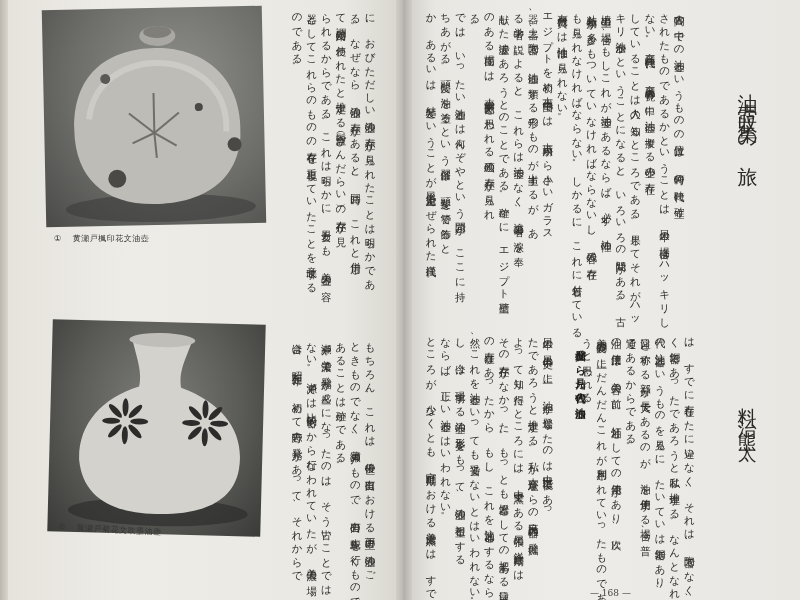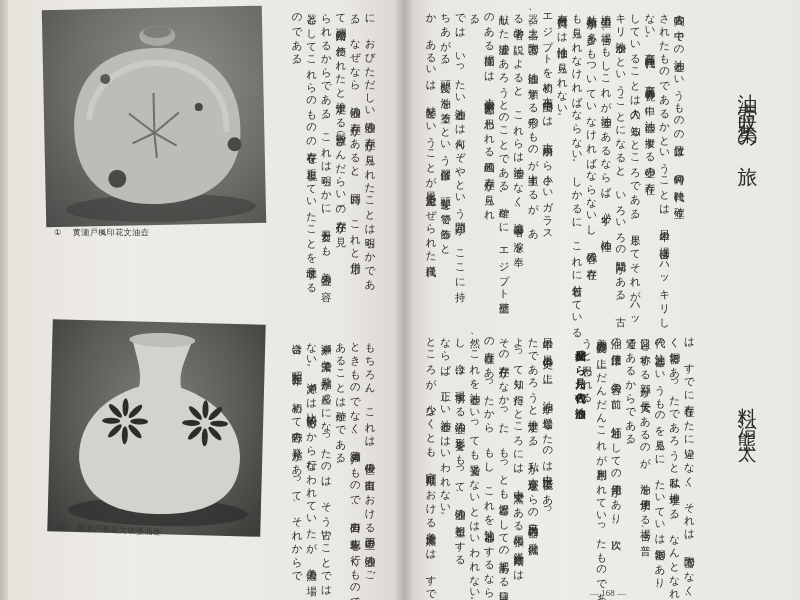--- a/index.html
+++ b/index.html
@@ -30,39 +30,39 @@
     position:absolute; overflow:hidden;
     background:radial-gradient(ellipse at 60% 35%,#8f8f8c 0%,#6d6d6a 55%,#4a4a48 100%);
   }
   .photo1 { left:44px; top:8px; width:220px; height:217px; transform:rotate(-1.2deg); }
   .photo2 { left:50px; top:322px; width:213px; height:212px; transform:rotate(1.5deg);
             background:radial-gradient(ellipse at 50% 40%,#7d7d7a 0%,#5b5b58 55%,#3a3a38 100%); }
   .caption {
     position:absolute; font-size:8px; letter-spacing:0.5px; color:#333;
     font-family:"DejaVu Sans","Liberation Sans",sans-serif;
   }
-  .caption1 { left:54px; top:227px;text-align:right; }
+  .caption1 { left:54px; top:233px;text-align:right; }
   .caption2 { left:58px; top:524px; transform:rotate(3deg); }
   .caption .num { display:inline-block; margin-right:8px; }
   .vcol {
     position:absolute; writing-mode:vertical-rl; text-orientation:upright;
     font-size:10.5px; line-height:14.6px; letter-spacing:1.6px; color:#2e2c2a;
     white-space:nowrap;
   }
   .vtitle {
     position:absolute; writing-mode:vertical-rl; text-orientation:upright;
     font-size:20px; letter-spacing:10px; color:#2a2826;
   }
   .heading {
     position:absolute; writing-mode:vertical-rl; text-orientation:upright;
     font-size:10.5px; font-weight:bold; letter-spacing:1px;
     font-family:"DejaVu Sans","Liberation Sans",sans-serif; color:#1f1e1c;
   }
   .pagenum {
-    position:absolute; left:590px; top:588px; font-size:9px; color:#444;font-family:Liberation Serif, serif;
+    position:absolute; left:590px; top:588px; font-size:9px; color:#444;
   }
   .pagenum-left {
     position:absolute; left:225px; top:590px; font-size:8px; color:#555;margin-top:42px;
   }
   .line { display:block; }
 </style>
 </head>
 <body>
 
 <div class="spread">

